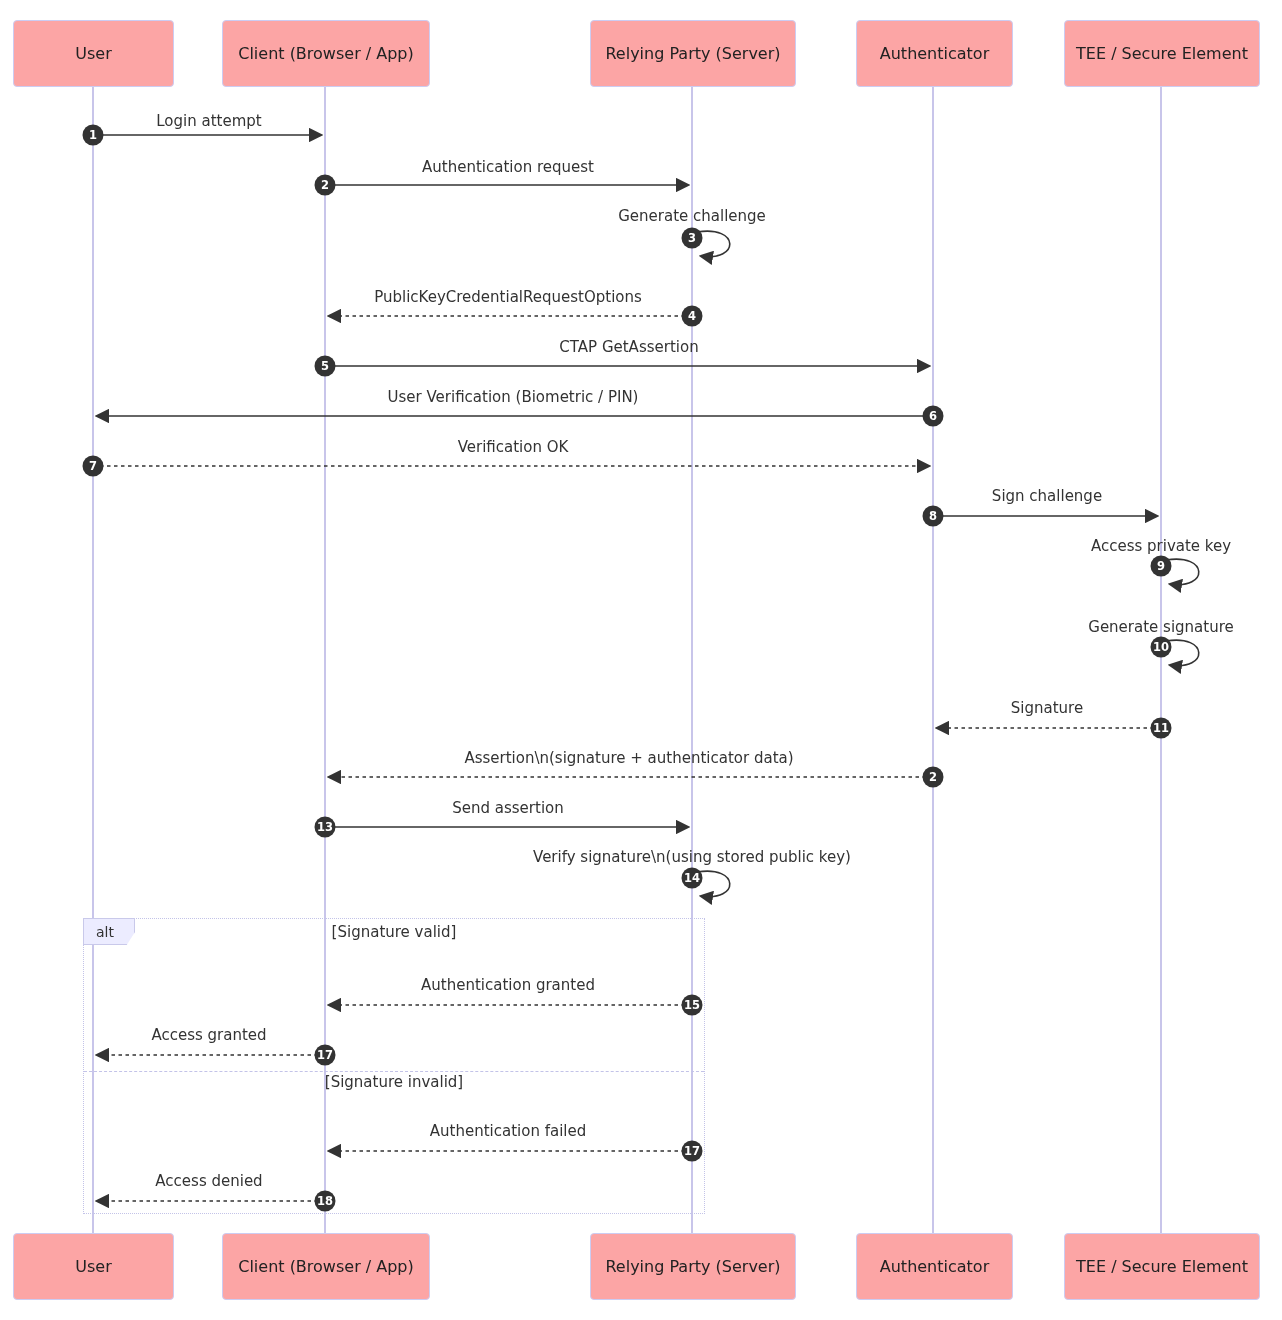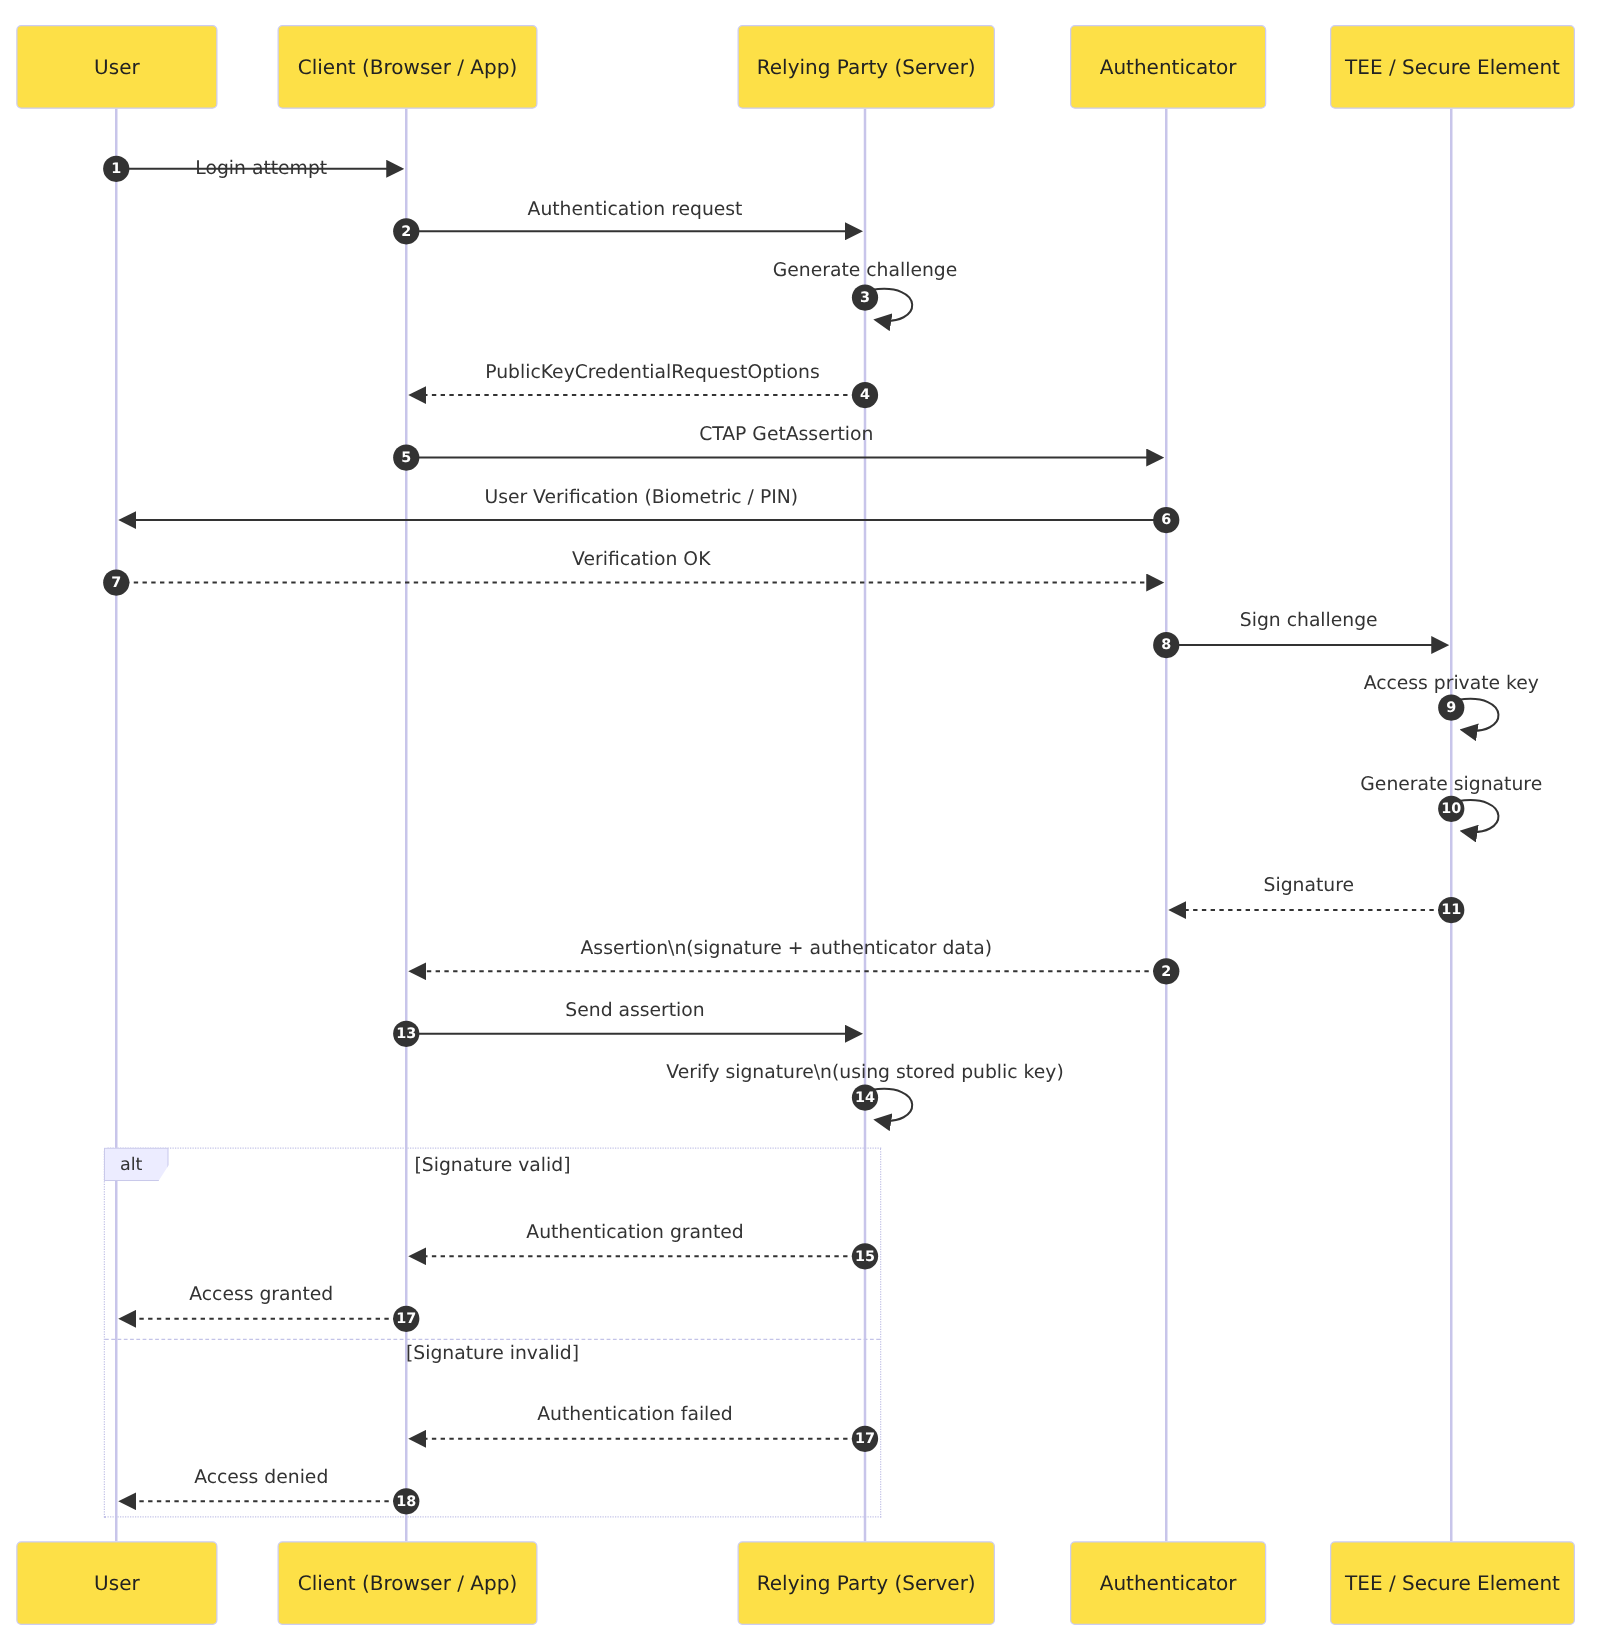--- a/index.html
+++ b/index.html
@@ -2,21 +2,21 @@
 <html><head>
 <meta charset="utf-8">
 <style>
   html,body{margin:0;padding:0;background:#ffffff;}
   #canvas{
     position:relative;width:1282px;height:1320px;background:#ffffff;overflow:hidden;
     font-family:"DejaVu Sans","Liberation Sans",sans-serif;color:#333333;
   }
   .lifeline{position:absolute;width:1.5px;top:87px;height:1146px;background:#c8c5ea;z-index:1;}
   .participant{
-    position:absolute;height:65px;background:#fde047;border:1px solid #ccccf2;border-radius:4px;
+    position:absolute;height:65px;background:#fca5a5;border:1px solid #ccccf2;border-radius:4px;
     display:flex;align-items:center;justify-content:center;font-size:16px;color:#222;z-index:4;
   }
   .participant.top{top:20px;}
   .participant.bottom{top:1233px;}
   svg.arrows{position:absolute;left:0;top:0;z-index:3;}
   .msg-label{
     position:absolute;transform:translate(-50%,-50%);white-space:nowrap;
     font-size:15px;color:#333;z-index:4;
   }
   .badge{
@@ -79,24 +79,24 @@
       <line x1="933" y1="777" x2="329" y2="777" stroke-dasharray="3.5,3.5" marker-end="url(#ah)"></line>
       <line x1="325" y1="827" x2="688" y2="827" marker-end="url(#ah)"></line>
       <path d="M 697 872 C 740 865, 740 902, 701 896" marker-end="url(#ah)"></path>
       <line x1="692" y1="1005" x2="329" y2="1005" stroke-dasharray="3.5,3.5" marker-end="url(#ah)"></line>
       <line x1="325" y1="1055" x2="97" y2="1055" stroke-dasharray="3.5,3.5" marker-end="url(#ah)"></line>
       <line x1="692" y1="1151" x2="329" y2="1151" stroke-dasharray="3.5,3.5" marker-end="url(#ah)"></line>
       <line x1="325" y1="1201" x2="97" y2="1201" stroke-dasharray="3.5,3.5" marker-end="url(#ah)"></line>
     </g>
   </svg>
 
-  <div class="msg-label" style="left:209px;top:134px">Login attempt</div>
+  <div class="msg-label" style="left:209px;top:121px">Login attempt</div>
   <div class="msg-label" style="left:508px;top:167px">Authentication request</div>
   <div class="msg-label" style="left:692px;top:216px">Generate challenge</div>
-  <div class="msg-label" style="left:522px;top:297px">PublicKeyCredentialRequestOptions</div>
+  <div class="msg-label" style="left:508px;top:297px">PublicKeyCredentialRequestOptions</div>
   <div class="msg-label" style="left:629px;top:347px">CTAP GetAssertion</div>
   <div class="msg-label" style="left:513px;top:397px">User Verification (Biometric / PIN)</div>
   <div class="msg-label" style="left:513px;top:447px">Verification OK</div>
   <div class="msg-label" style="left:1047px;top:496px">Sign challenge</div>
   <div class="msg-label" style="left:1161px;top:546px">Access private key</div>
   <div class="msg-label" style="left:1161px;top:627px">Generate signature</div>
   <div class="msg-label" style="left:1047px;top:708px">Signature</div>
   <div class="msg-label" style="left:629px;top:758px">Assertion\n(signature + authenticator data)</div>
   <div class="msg-label" style="left:508px;top:808px">Send assertion</div>
   <div class="msg-label" style="left:692px;top:857px">Verify signature\n(using stored public key)</div>

